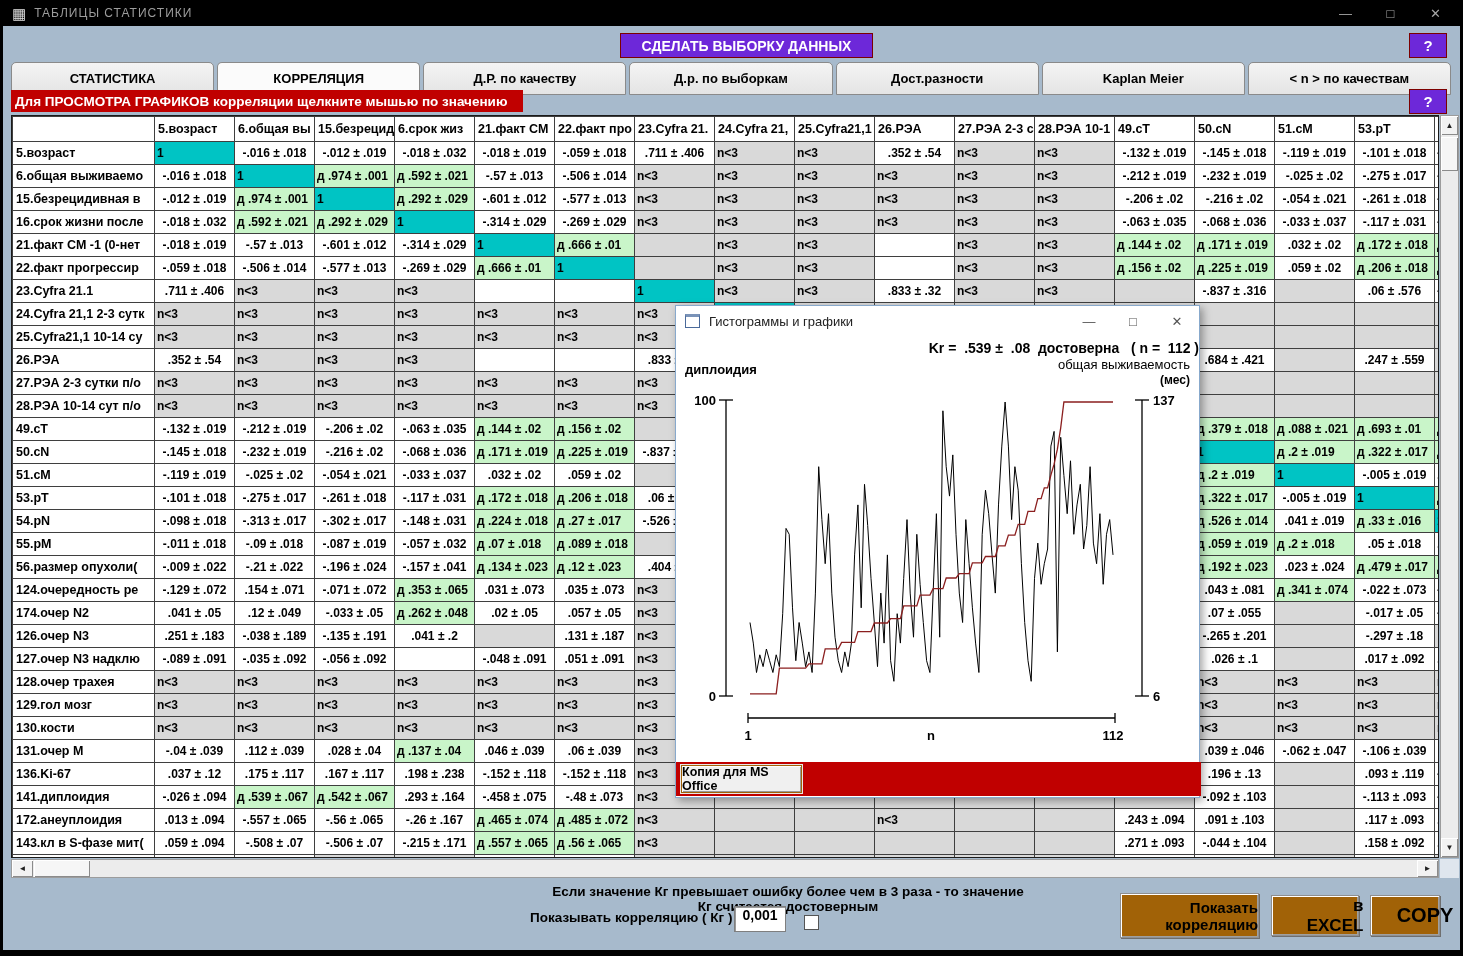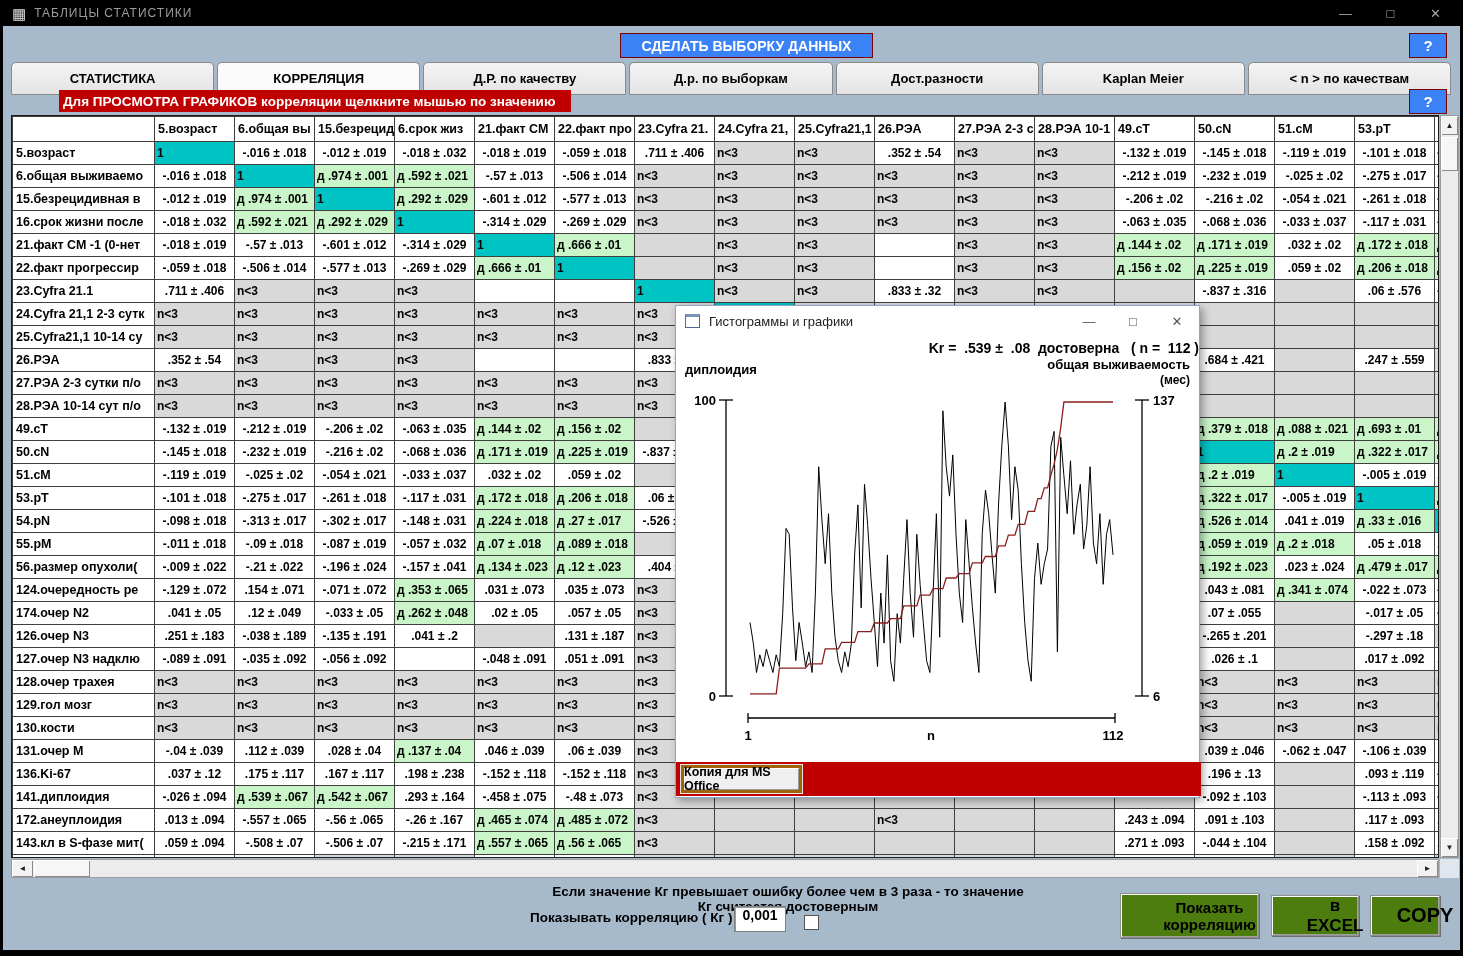--- a/index.html
+++ b/index.html
@@ -8,24 +8,24 @@
     border-left:3px solid #000;border-right:3px solid #000;border-bottom:6px solid #000;
     background:#a7bacc;}
   
   .titlebar{position:absolute;left:0;top:0;width:100%;height:26px;background:#000;display:flex;align-items:center;}
   .titlebar .app-icon{color:#e0e0e0;font-size:15px;margin-left:9px;line-height:1;}
   .titlebar .title{color:#9d9d9d;font-size:12px;margin-left:8px;letter-spacing:1px;}
   .win-controls{position:absolute;right:2px;top:0;height:26px;display:flex;}
   .win-controls span{width:45px;height:26px;display:flex;align-items:center;justify-content:center;
     color:#a8a8a8;font-size:13px;}
   
-  .red-btn{background:#3b82f6;color:#fff;font-weight:bold;border:1px solid #7c0000;
+  .red-btn{background:#6d28d9;color:#fff;font-weight:bold;border:1px solid #7c0000;
     display:flex;align-items:center;justify-content:center;position:absolute;}
   .banner{position:absolute;left:8px;top:90px;width:512px;height:22px;background:#c00000;
-    color:#fff;font-weight:bold;font-size:13.5px;display:flex;align-items:center;padding-left:4px;box-sizing:border-box;margin-left:48px;}
+    color:#fff;font-weight:bold;font-size:13.5px;display:flex;align-items:center;padding-left:4px;box-sizing:border-box;}
   
   .tabstrip{position:absolute;left:8px;top:62px;width:1448px;height:33px;display:flex;}
   .tab{flex:1;margin-right:3px;background:linear-gradient(#f4f4f4,#e4e4e4);border:1px solid #8a8a8a;
     border-radius:5px 5px 0 0;display:flex;align-items:center;justify-content:center;
     font-size:13px;font-weight:bold;color:#000;}
   .tab:last-child{margin-right:8px;}
   .tab.active{background:#fbfbfb;border-bottom-color:#fbfbfb;}
   
   .table-wrap{position:absolute;left:8px;top:115px;width:1428px;height:743px;overflow:hidden;
     background:#fff;border:1px solid #1a1a1a;box-sizing:border-box;}
@@ -49,39 +49,39 @@
   .corner{position:absolute;left:1437px;top:859px;width:19px;height:19px;background:#dfe6ee;}
   
   .footer-text{position:absolute;left:545px;top:884px;width:480px;text-align:center;
     font-size:13.5px;font-weight:bold;color:#000;}
   .show-label{position:absolute;left:527px;top:910px;font-size:13.5px;font-weight:bold;}
   .threshold{position:absolute;left:731px;top:906px;width:52px;height:26px;background:#fff;
     border:1px solid #7f7f7f;box-shadow:inset 1px 1px 0 #9a9a9a;text-align:center;
     font-size:14px;font-weight:bold;font-family:"Liberation Sans",sans-serif;box-sizing:border-box;}
   .checkbox{position:absolute;left:801px;top:915px;width:13px;height:13px;background:#fff;border:1px solid #555;}
   .cb-label{position:absolute;left:821px;top:903px;width:185px;font-size:12.5px;font-weight:bold;line-height:1.35;}
-  .push-btn{position:absolute;background:#4d7c0f;border:1px solid #8f8f8f;
+  .push-btn{position:absolute;background:#a16207;border:1px solid #8f8f8f;
     box-shadow:inset 1px 1px 0 #ffffff,inset -1px -1px 0 #a0a0a0,1px 1px 0 #6f6f6f;
-    display:flex;align-items:center;justify-content:center;text-align:center;
+    display:flex;align-items:center;justify-content:center;text-align:right;
     font-weight:bold;color:#000;box-sizing:border-box;padding-left:40px;}
   
   .popup{position:absolute;left:672px;top:305px;width:525px;height:493px;background:#fff;
     border:1px solid #88a9cc;box-shadow:3px 3px 8px rgba(0,0,0,.35);box-sizing:border-box;z-index:10;}
   .popup-titlebar{position:absolute;left:0;top:0;width:100%;height:30px;background:#fff;display:flex;align-items:center;}
   .popup-icon{width:13px;height:10px;border:1px solid #4a6a9a;border-top:3px solid #7a93b8;margin-left:9px;}
   .popup-title{font-size:13px;color:#222;margin-left:9px;}
   .popup-controls{position:absolute;right:0;top:0;display:flex;height:30px;}
   .popup-controls span{width:44px;height:30px;display:flex;align-items:center;justify-content:center;color:#555;font-size:13px;}
   .kr-line{position:absolute;left:0;top:34px;width:100%;text-align:right;font-size:14px;font-weight:bold;white-space:pre;}
   .axis-label-left{position:absolute;left:9px;top:56px;font-size:13px;font-weight:bold;}
-  .axis-label-right{position:absolute;right:9px;top:51px;font-size:13px;font-weight:bold;text-align:right;}
+  .axis-label-right{position:absolute;right:9px;top:51px;font-size:13px;font-weight:normal;text-align:right;}
   .axis-unit-right{position:absolute;right:9px;top:67px;font-size:12px;font-weight:bold;text-align:right;}
   .popup-redbar{position:absolute;left:0;top:456px;width:525px;height:34px;background:#c00000;}
   .office-btn{position:absolute;left:5px;top:459px;width:121px;height:28px;background:#f0f0f0;
-    border:3px solid #a16207;box-shadow:inset 1px 1px 0 #fff,inset -1px -1px 0 #999,0 0 0 1px #e8e8e8;
+    border:1px solid #a16207;box-shadow:inset 1px 1px 0 #fff,inset -1px -1px 0 #999,0 0 0 1px #e8e8e8;
     display:flex;align-items:center;justify-content:center;font-size:12.5px;font-weight:bold;box-sizing:border-box;}
   svg text{font-family:"Liberation Sans",sans-serif;font-weight:bold;font-size:13px;fill:#000;}
 </style>
 </head>
 <body>
 
 <div class="window">
 
   <div class="titlebar">
     <span class="app-icon">▦</span>

